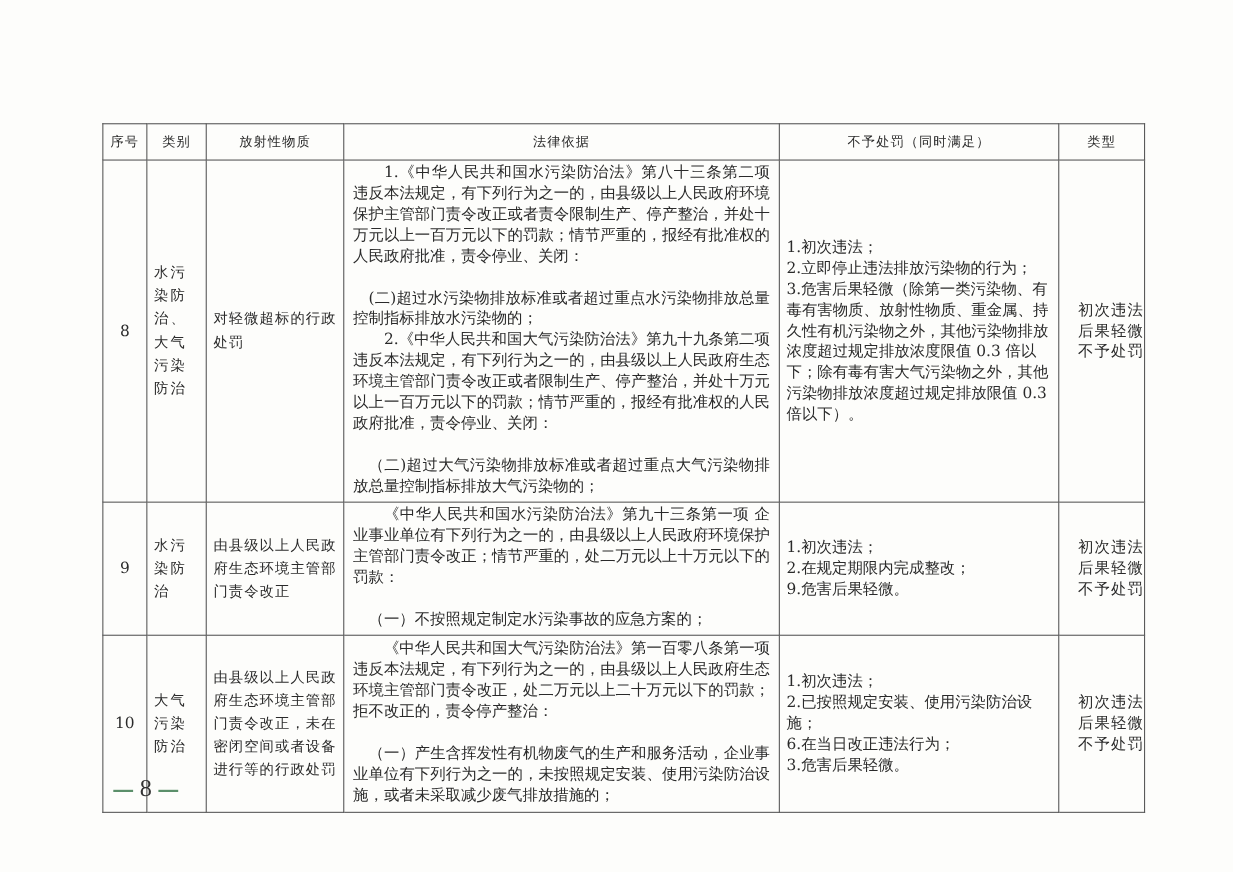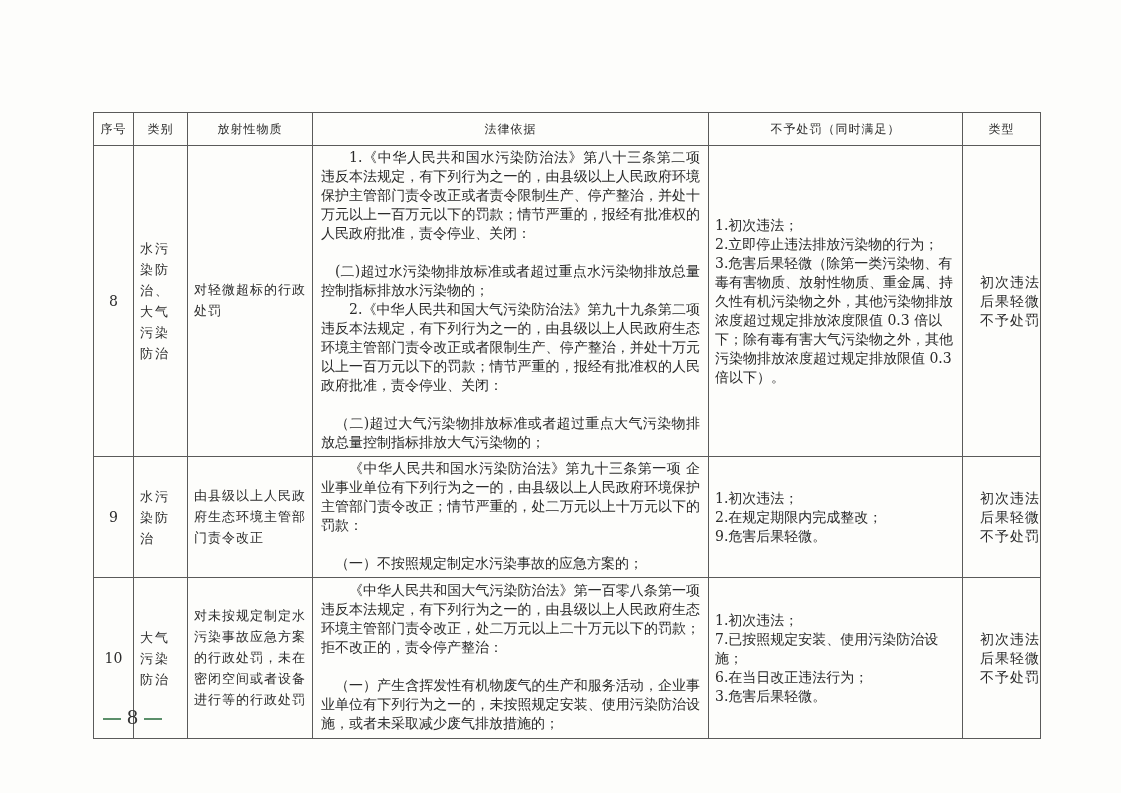--- a/index.html
+++ b/index.html
@@ -98,28 +98,28 @@
       <td class="c-type">
         <p>初次违法</p>
         <p>后果轻微</p>
         <p>不予处罚</p>
       </td>
     </tr>
 
     <tr class="r10">
       <td class="c-seq">10</td>
       <td class="c-cat">大气污染防治</td>
-      <td class="c-name">对未按规定制定水污染事故应急方案的行政处罚，未在密闭空间或者设备进行等的行政处罚</td>
+      <td class="c-name">由县级以上人民政府生态环境主管部门责令改正，未在密闭空间或者设备进行等的行政处罚</td>
       <td class="c-basis">
         <p class="ind">《中华人民共和国大气污染防治法》第一百零八条第一项 违反本法规定，有下列行为之一的，由县级以上人民政府生态环境主管部门责令改正，处二万元以上二十万元以下的罚款；拒不改正的，责令停产整治：</p>
         <p class="ind1">（一）产生含挥发性有机物废气的生产和服务活动，企业事业单位有下列行为之一的，未按照规定安装、使用污染防治设施，或者未采取减少废气排放措施的；</p>
       </td>
       <td class="c-cond">
         <p>1.初次违法；</p>
-        <p>7.已按照规定安装、使用污染防治设施；</p>
+        <p>2.已按照规定安装、使用污染防治设施；</p>
         <p>6.在当日改正违法行为；</p>
         <p>3.危害后果轻微。</p>
       </td>
       <td class="c-type">
         <p>初次违法</p>
         <p>后果轻微</p>
         <p>不予处罚</p>
       </td>
     </tr>
   </tbody>

